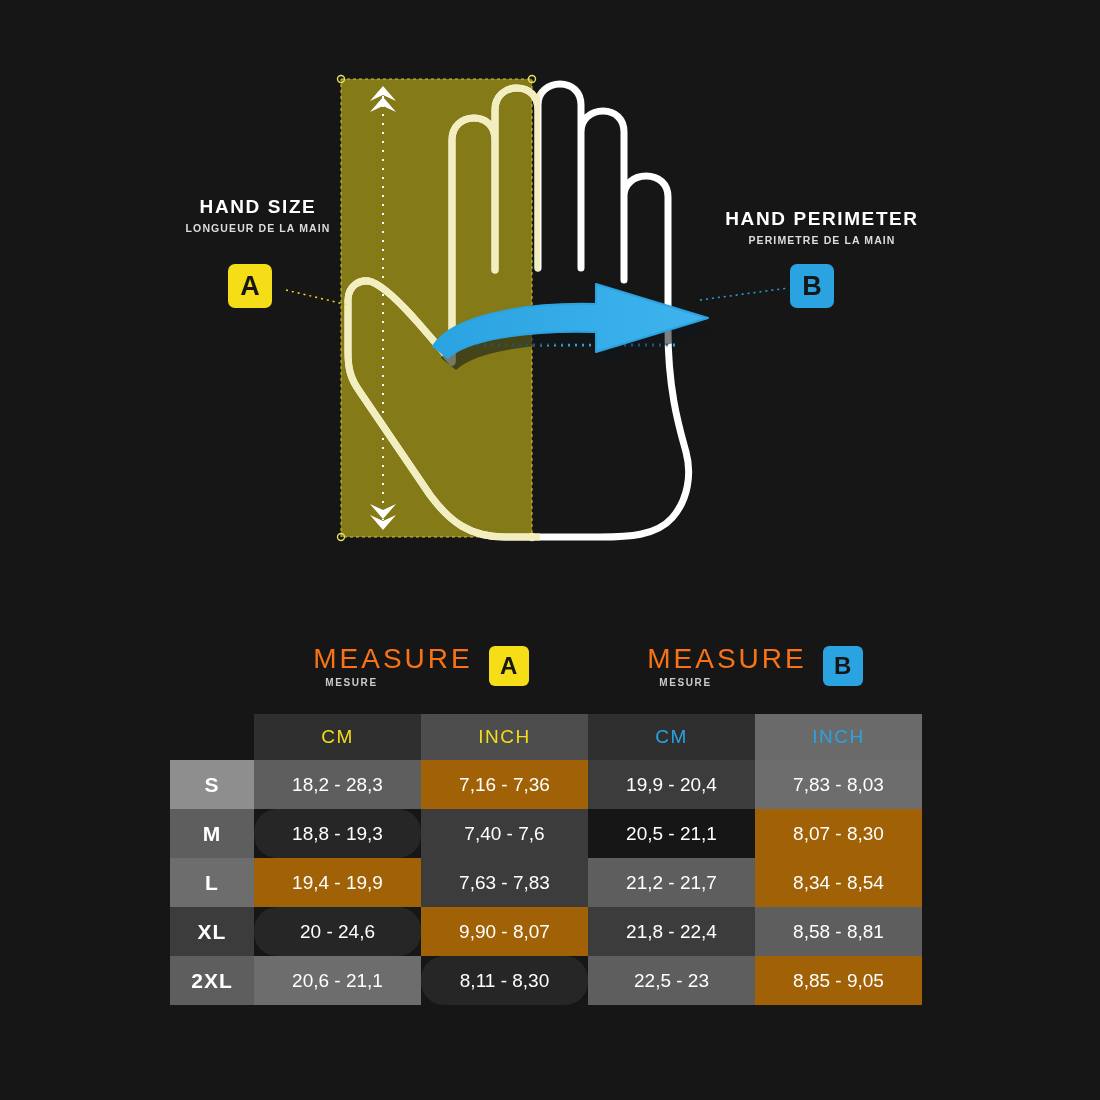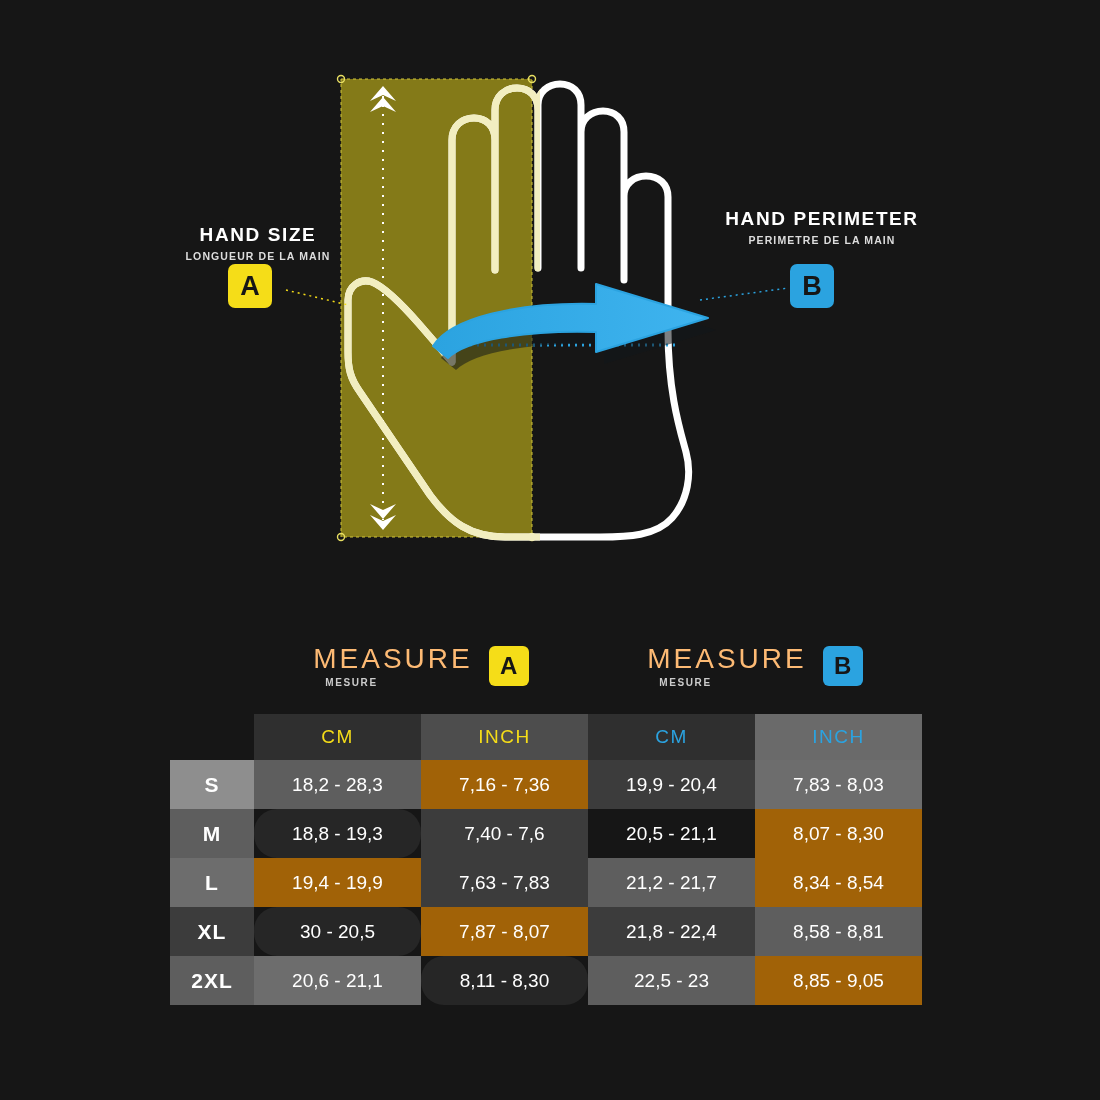--- a/index.html
+++ b/index.html
@@ -93,21 +93,21 @@
     justify-content: center;
     gap: 16px;
   }
   .hdr-text {
     text-align: left;
   }
   .hdr-main {
     font-size: 28px;
     font-weight: normal;
     letter-spacing: 3px;
-    color: #fdba74;
+    color: #f97316;
     line-height: 1.05;
   }
   .hdr-sub {
     font-size: 10px;
     font-weight: bold;
     letter-spacing: 1.6px;
     color: #cccccc;
     margin-top: 4px;
     margin-left: 12px;
   }
@@ -288,21 +288,21 @@
         <path d="M437 350 C455 322 520 306 600 308 L600 288 L712 322 L600 356 L600 336 C528 334 470 344 452 362 Z" fill="#12181c" opacity="0.55" transform="translate(4,8)"></path>
         <path d="M433 346 C451 318 516 302 596 304 L596 284 L708 318 L596 352 L596 332 C524 330 466 340 448 358 Z" fill="url(#arrowGrad)" stroke="#2ba3e0" stroke-width="2" stroke-linejoin="round"></path>
       </g>
 
       <line x1="286" y1="290" x2="348" y2="305" stroke="#f5dd18" stroke-width="1.5" stroke-dasharray="2 4"></line>
 
       <line x1="700" y1="300" x2="788" y2="288" stroke="#2ba3e0" stroke-width="1.5" stroke-dasharray="2 4"></line>
     </svg>
 
     
-    <div class="label-block" style="left:148px; top:224px; width:220px;">
+    <div class="label-block" style="left:148px; top:196px; width:220px;">
       <div class="label-title">HAND SIZE</div>
       <div class="label-sub">LONGUEUR DE LA MAIN</div>
     </div>
     <div class="badge badge-a" style="left:228px; top:264px;">A</div>
 
     
     <div class="label-block" style="left:712px; top:208px; width:220px;">
       <div class="label-title">HAND PERIMETER</div>
       <div class="label-sub">PERIMETRE DE LA MAIN</div>
     </div>
@@ -368,22 +368,22 @@
       <tr>
         <td class="size-cell sh-5">L</td>
         <td class="data-cell sh-0 outer-border">19,4 - 19,9</td>
         <td class="data-cell sh-2">7,63 - 7,83</td>
         <td class="data-cell sh-1 sep-col">21,2 - 21,7</td>
         <td class="data-cell sh-6 outer-border">8,34 - 8,54</td>
       </tr>
 
       <tr>
         <td class="size-cell sh-2">XL</td>
-        <td class="data-cell sh-3 outer-border">30 - 20,5</td>
-        <td class="data-cell sh-6">7,87 - 8,07</td>
+        <td class="data-cell sh-3 outer-border">20 - 24,6</td>
+        <td class="data-cell sh-6">9,90 - 8,07</td>
         <td class="data-cell sh-2 sep-col">21,8 - 22,4</td>
         <td class="data-cell sh-1 outer-border">8,58 - 8,81</td>
       </tr>
 
       <tr>
         <td class="size-cell sh-1 bottom-border">2XL</td>
         <td class="data-cell sh-5 outer-border bottom-border">20,6 - 21,1</td>
         <td class="data-cell sh-3 bottom-border">8,11 - 8,30</td>
         <td class="data-cell sh-1 sep-col bottom-border">22,5 - 23</td>
         <td class="data-cell sh-6 outer-border bottom-border">8,85 - 9,05</td>

